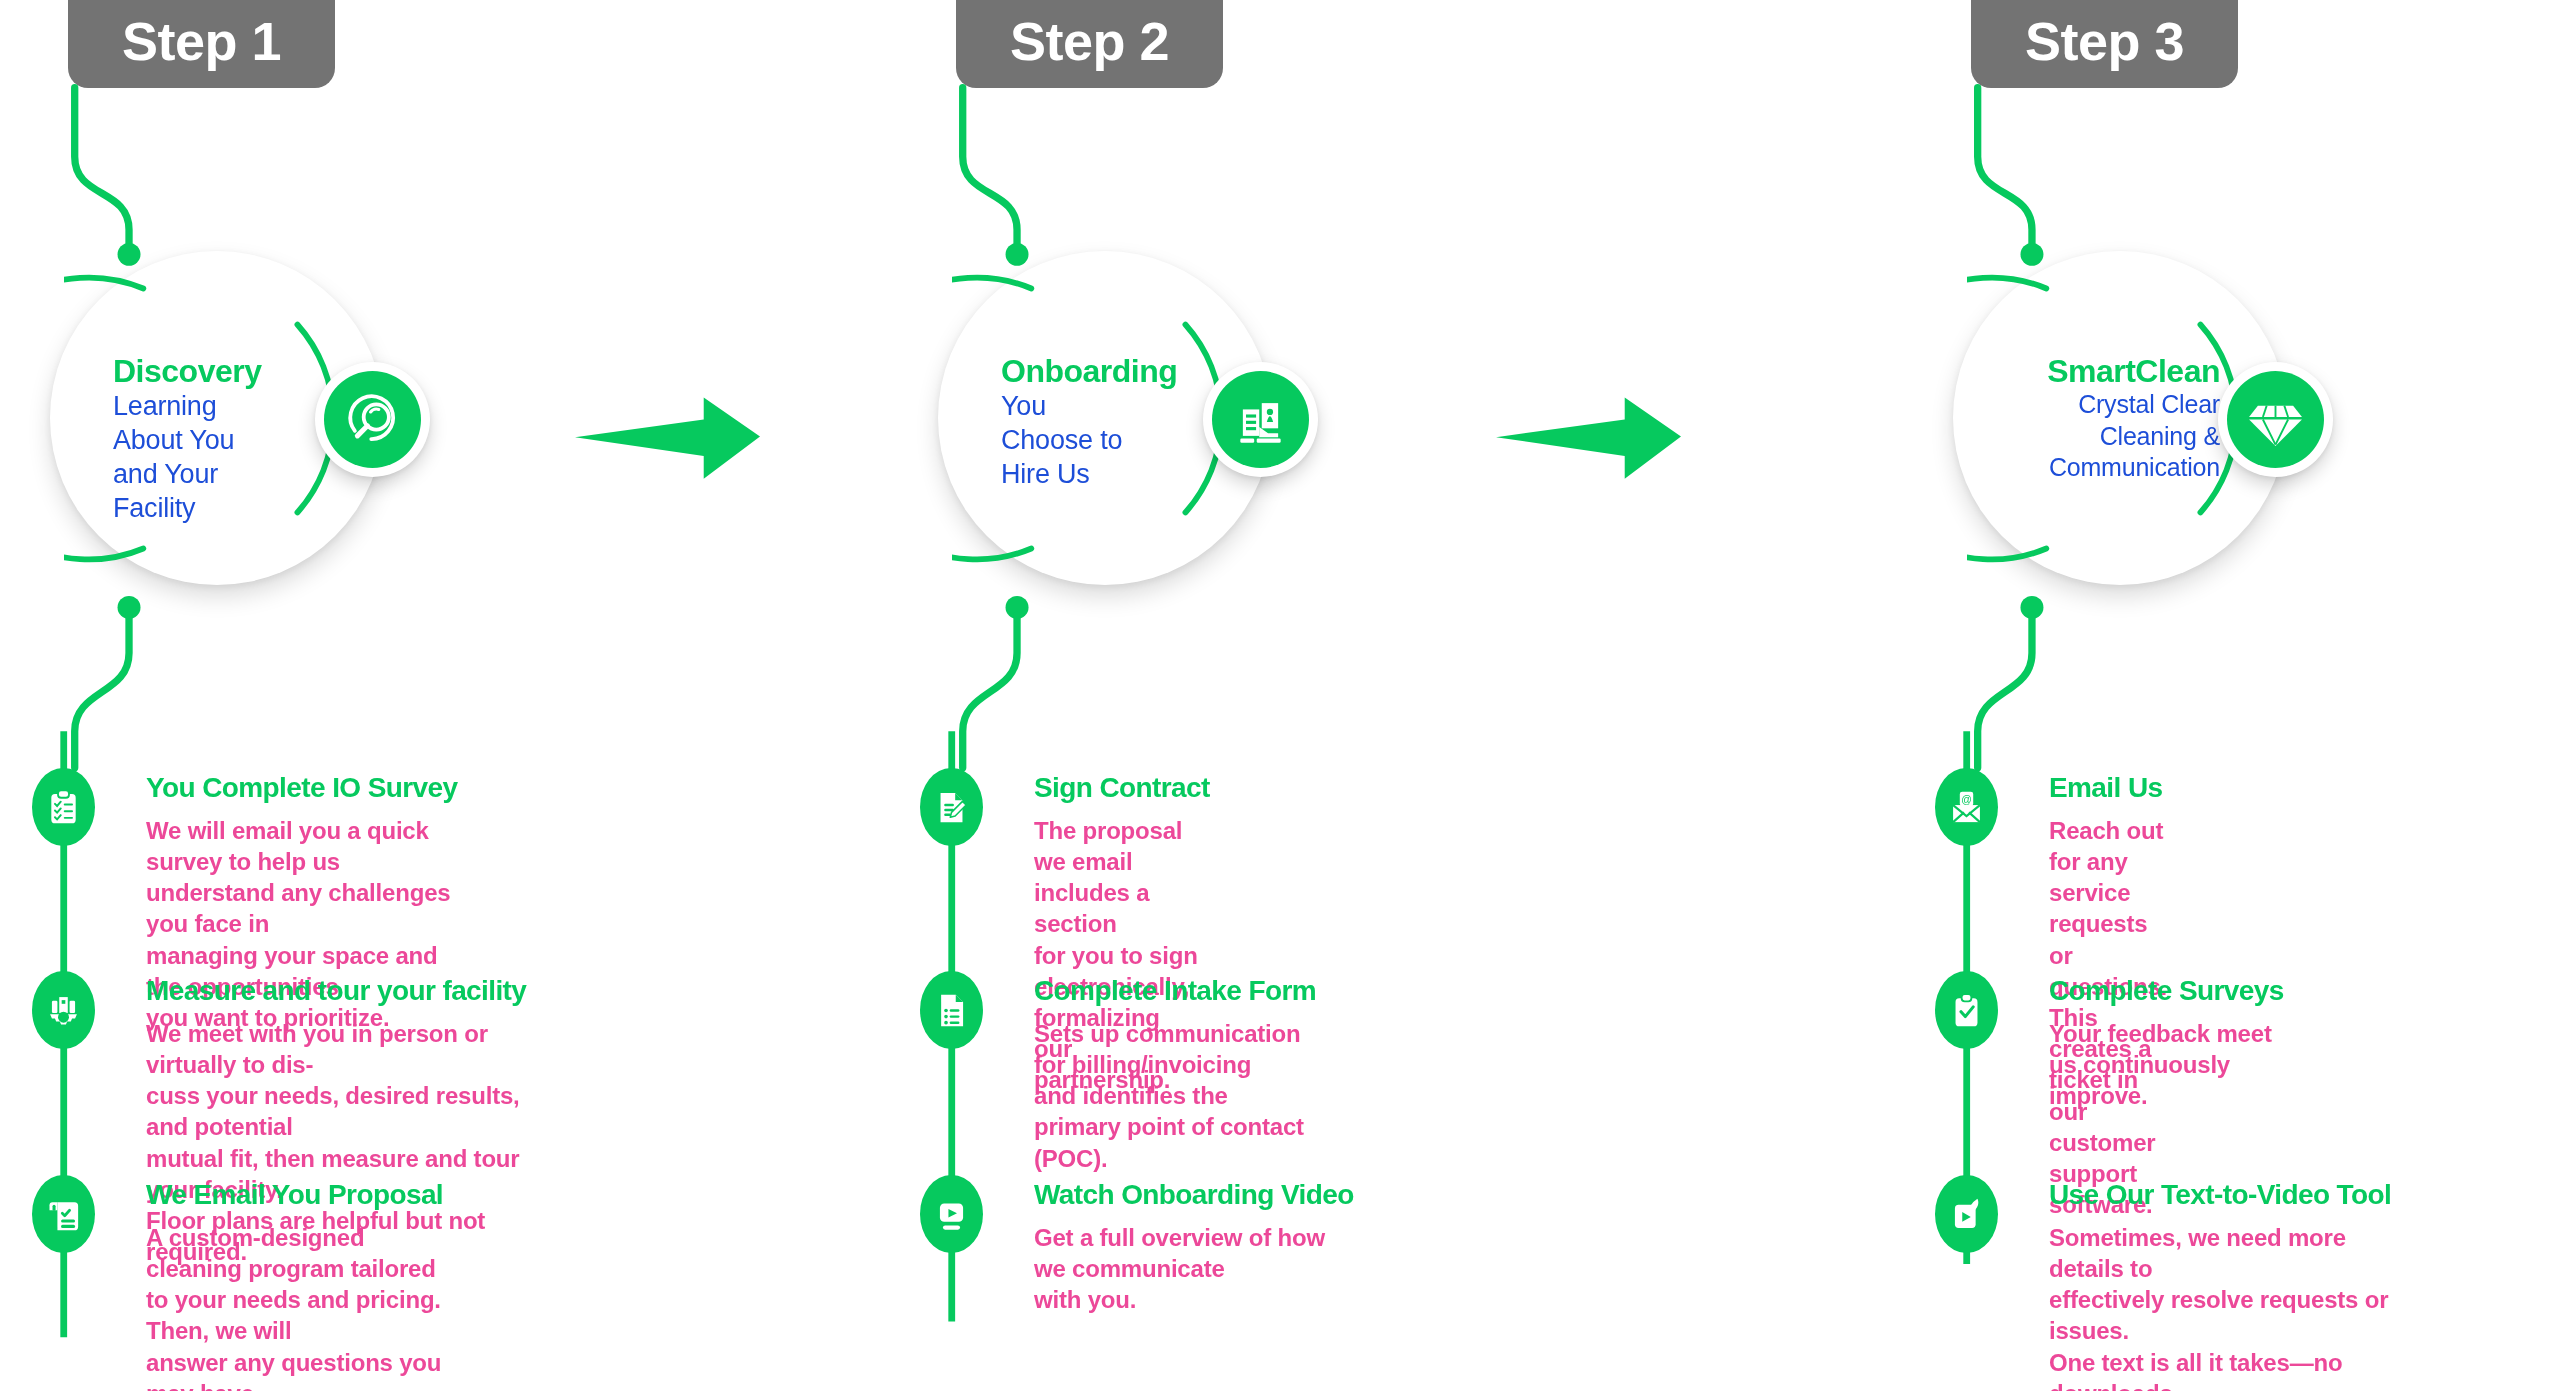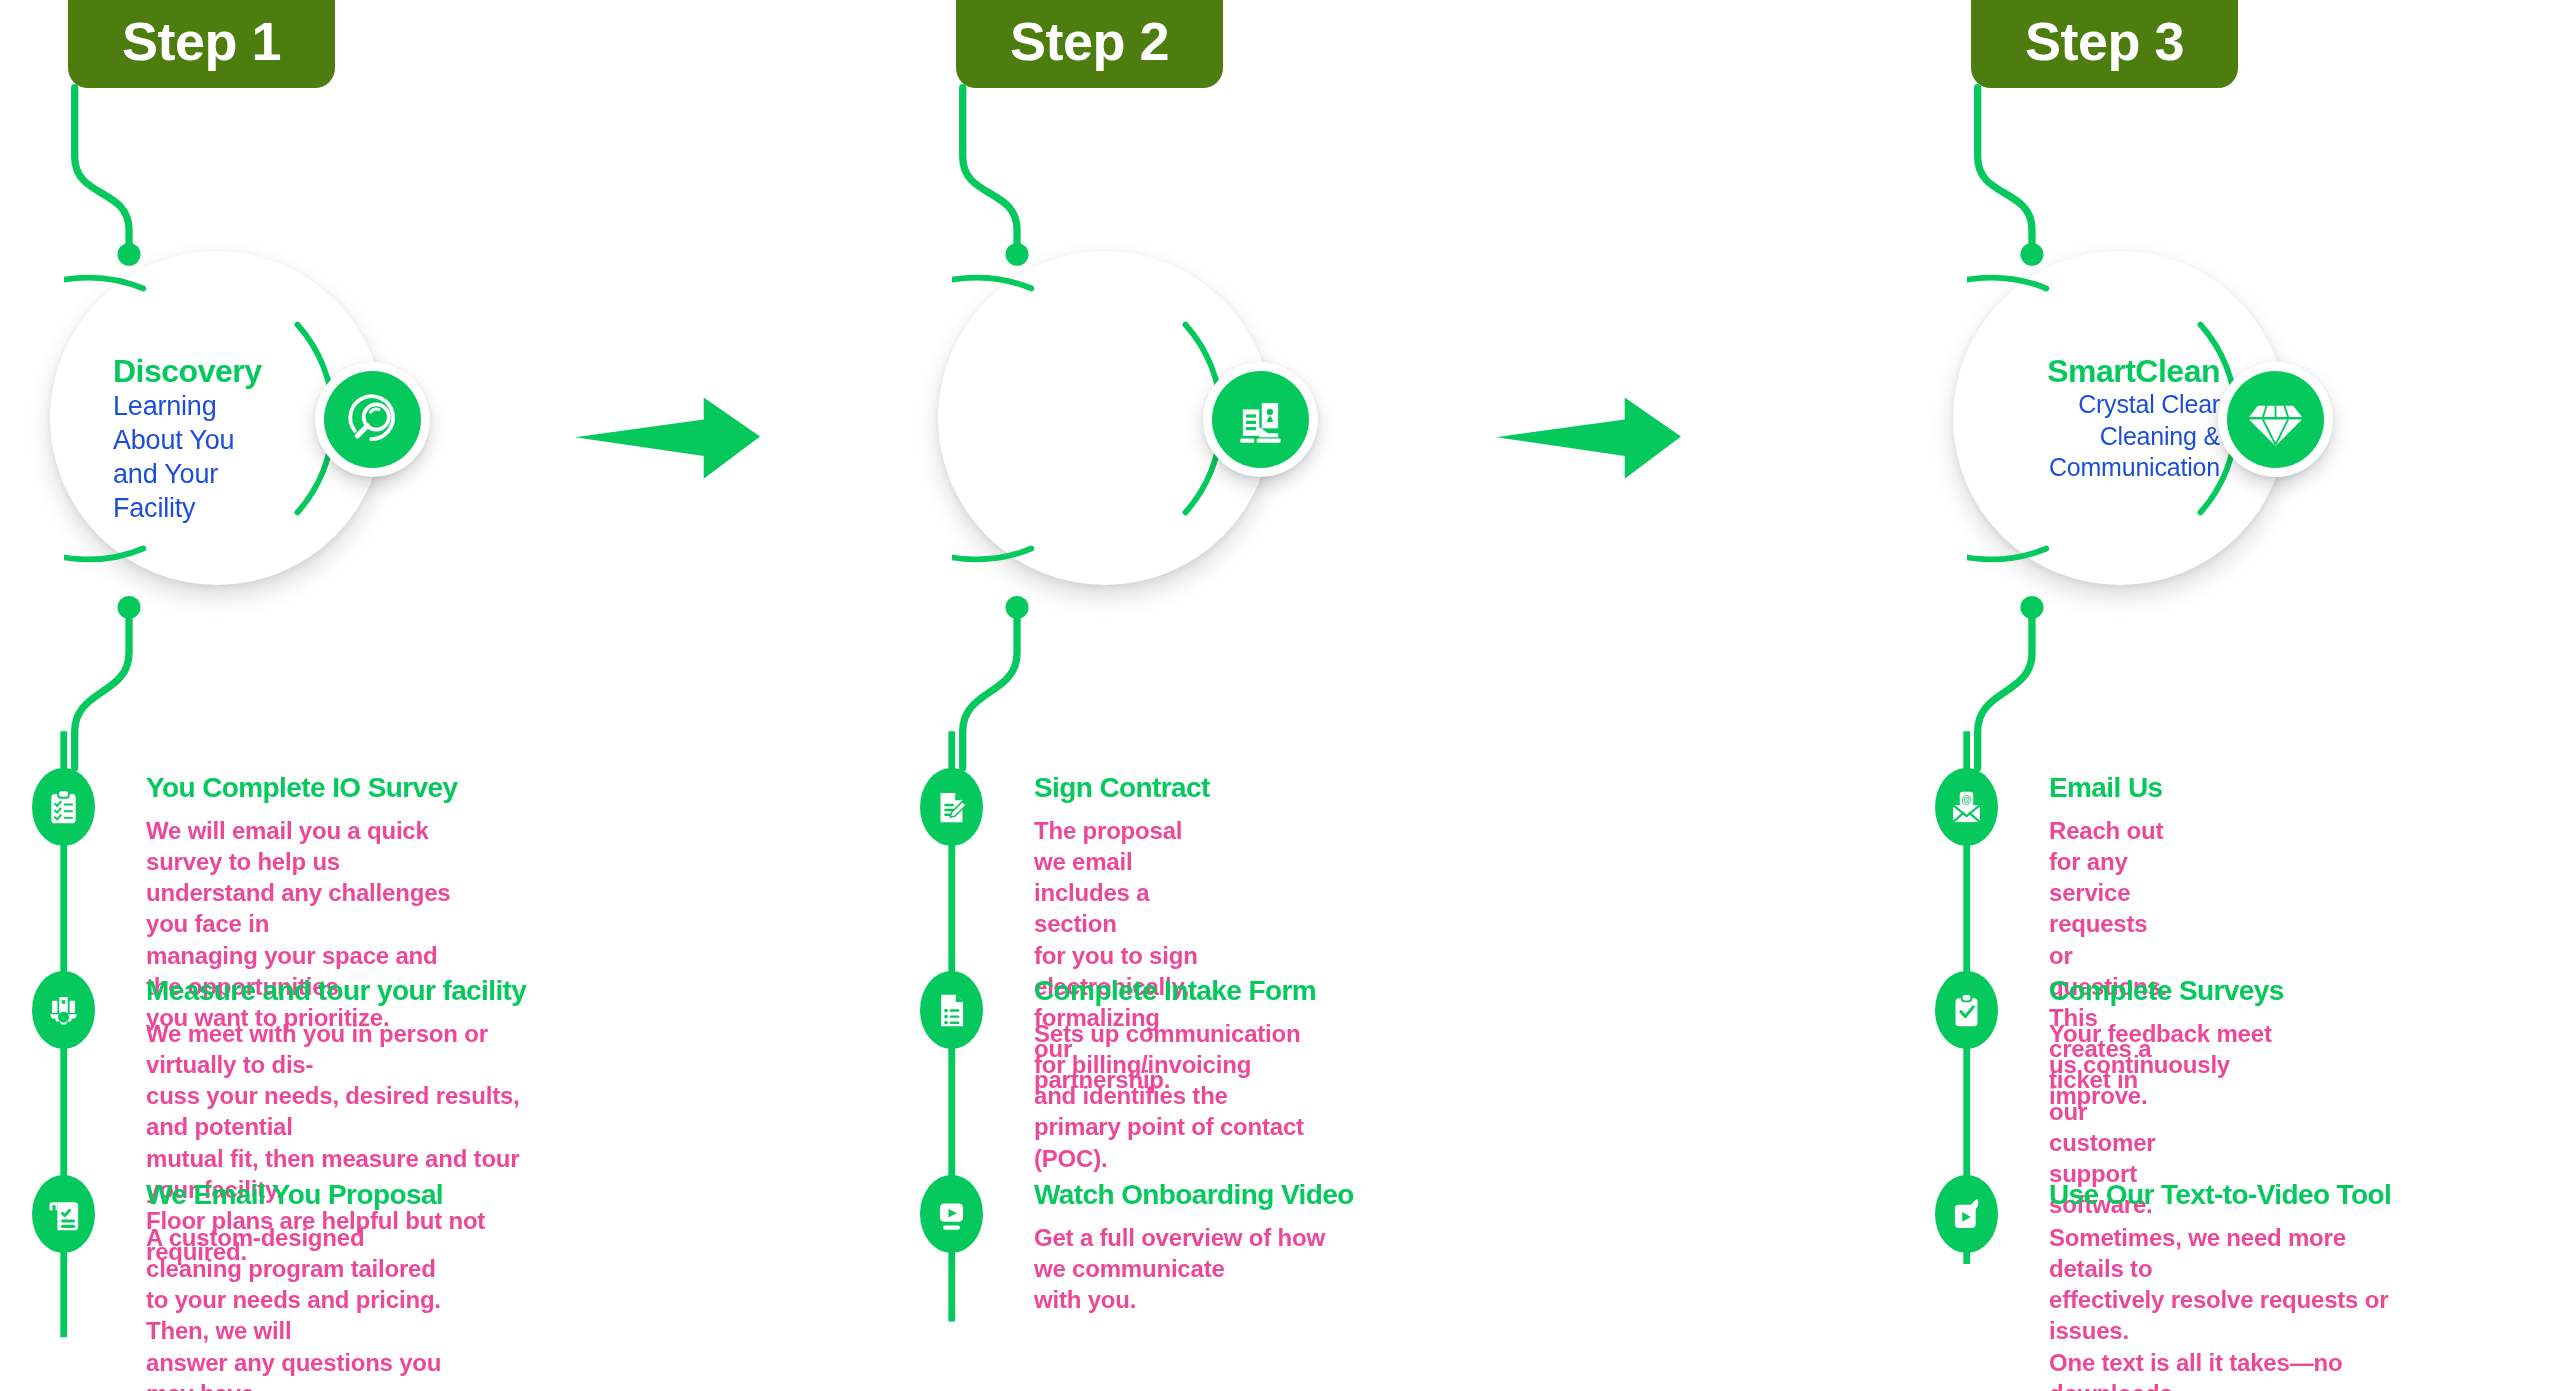--- a/index.html
+++ b/index.html
@@ -15,21 +15,21 @@
   .board { position:absolute; inset:0; }
   .col { position:absolute; top:0; height:1392px; }
   .col-1 { left:0;    width:888px; }
   .col-2 { left:888px; width:909px; }
   .col-3 { left:1903px; width:779px; }
 
   
   .step-badge {
     position:absolute; top:0px; left:68px;
     height:88px; min-width:267px;
-    background:#4d7c0f;
+    background:#737373;
     border-radius:0 0 20px 20px;
     display:flex; align-items:center; justify-content:center;
     padding:0 29px;
   }
   .step-badge .label {
     color:#ffffff;
     font-size:54px;
     font-weight:bold;
     letter-spacing:-0.5px;
     line-height:1;
@@ -255,20 +255,26 @@
       <path d="M247,1178 L247,1250 C247,1330 143,1320 143,1400 L143,1470" fill="none" stroke="#06C95E" stroke-width="14" stroke-linecap="round"></path>
       <path d="M122,1400 L122,2530" fill="none" stroke="#06C95E" stroke-width="13"></path>
     </svg>
 
     <div class="hero">
       <div class="hero-plate"></div>
       <svg class="hero-ring" viewBox="0 0 588 588">
         <path d="M 152,45 A 270,270 0 1 0 152,543" fill="none" stroke="#06C95E" stroke-width="11" stroke-linecap="round"></path>
         <path d="M 447,114 A 270,270 0 0 1 447,474" fill="none" stroke="#06C95E" stroke-width="11" stroke-linecap="round"></path>
       </svg>
+      <div class="hero-text">
+        <div class="hero-title">Onboarding</div>
+        <div class="hero-sub">You
+Choose to
+Hire Us</div>
+      </div>
       <div class="hero-icon-wrap">
         <div class="hero-icon">
           <svg viewBox="0 0 100 100" fill="#ffffff">
             <path d="M22,34 h26 v42 h-26 z"></path>
             <g fill="#06C95E">
                 <rect x="27" y="42" width="16" height="5"></rect>
                 <rect x="27" y="52" width="16" height="5"></rect>
                 <rect x="27" y="62" width="16" height="5"></rect>
               </g>
             <path d="M52,24 h26 v40 h-26 z"></path>

